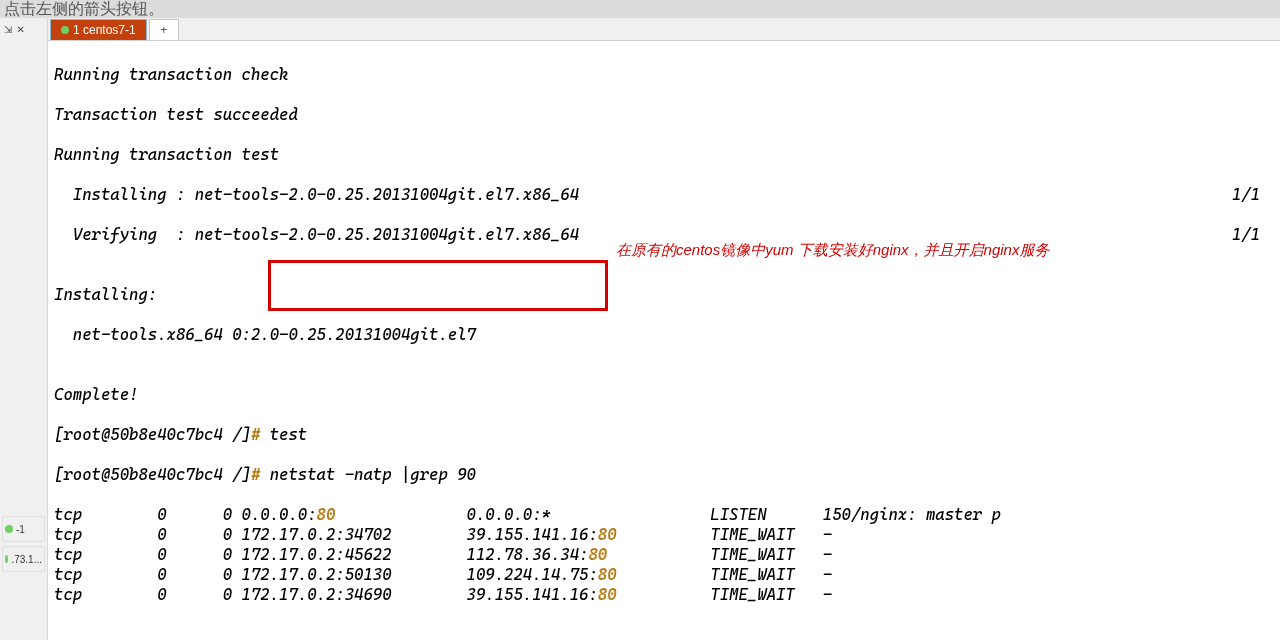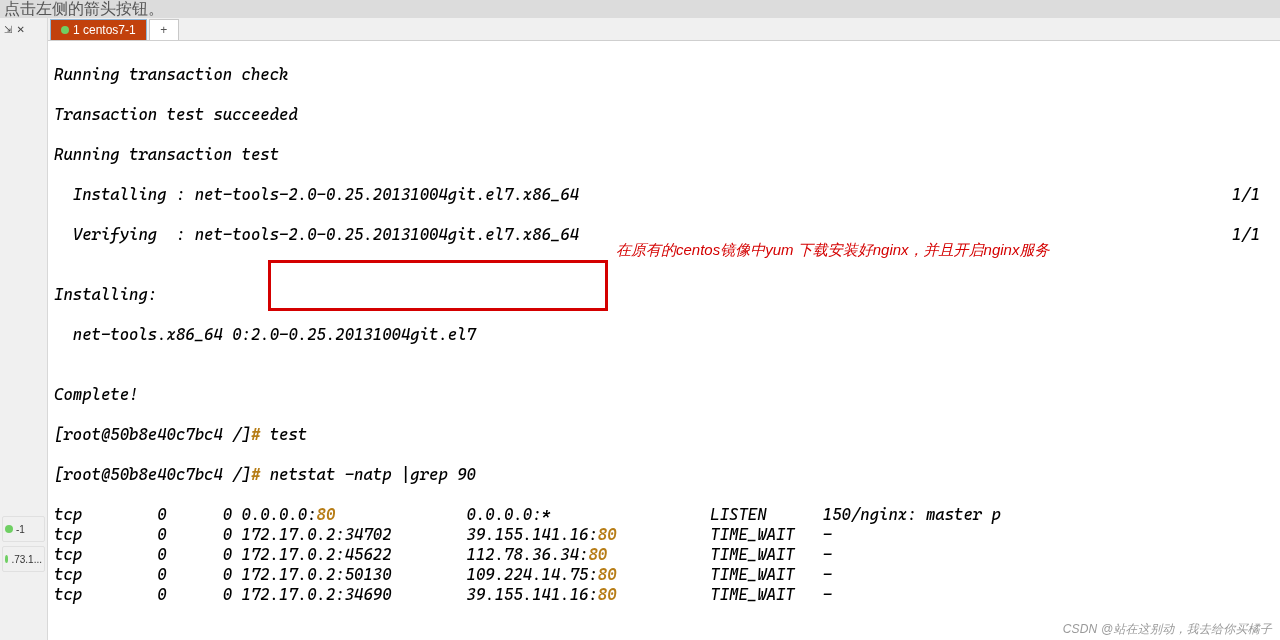--- a/index.html
+++ b/index.html
@@ -73,16 +73,15 @@
 <span class="row"></span>
 <span class="row">Complete!</span>
 <span class="row"><span>[root@50b8e40c7bc4 /]</span><span class="hl">#</span><span> test</span></span>
 <span class="row"><span>[root@50b8e40c7bc4 /]</span><span class="hl">#</span><span> netstat -natp |grep 90</span></span>
 <div id="net-table"><span class="row">tcp        0      0 0.0.0.0:<span class="hl">80</span>              0.0.0.0:*                 LISTEN      150/nginx: master p</span><span class="row">tcp        0      0 172.17.0.2:34702        39.155.141.16:<span class="hl">80</span>          TIME_WAIT   -</span><span class="row">tcp        0      0 172.17.0.2:45622        112.78.36.34:<span class="hl">80</span>           TIME_WAIT   -</span><span class="row">tcp        0      0 172.17.0.2:50130        109.224.14.75:<span class="hl">80</span>          TIME_WAIT   -</span><span class="row">tcp        0      0 172.17.0.2:34690        39.155.141.16:<span class="hl">80</span>          TIME_WAIT   -</span></div>
 
       </div>
 
       <div class="redbox" style="left:220px;top:219px;width:334px;height:45px;"></div>
       <div class="anno" style="left:544px;top:200px;margin-left:24px;">在原有的centos镜像中yum 下载安装好nginx，并且开启nginx服务</div>
-      <div class="foot-wm">CSDN @站在这别动，我去给你买橘子</div>
     </div>
   </div>
 </div>
 
 </body></html>

